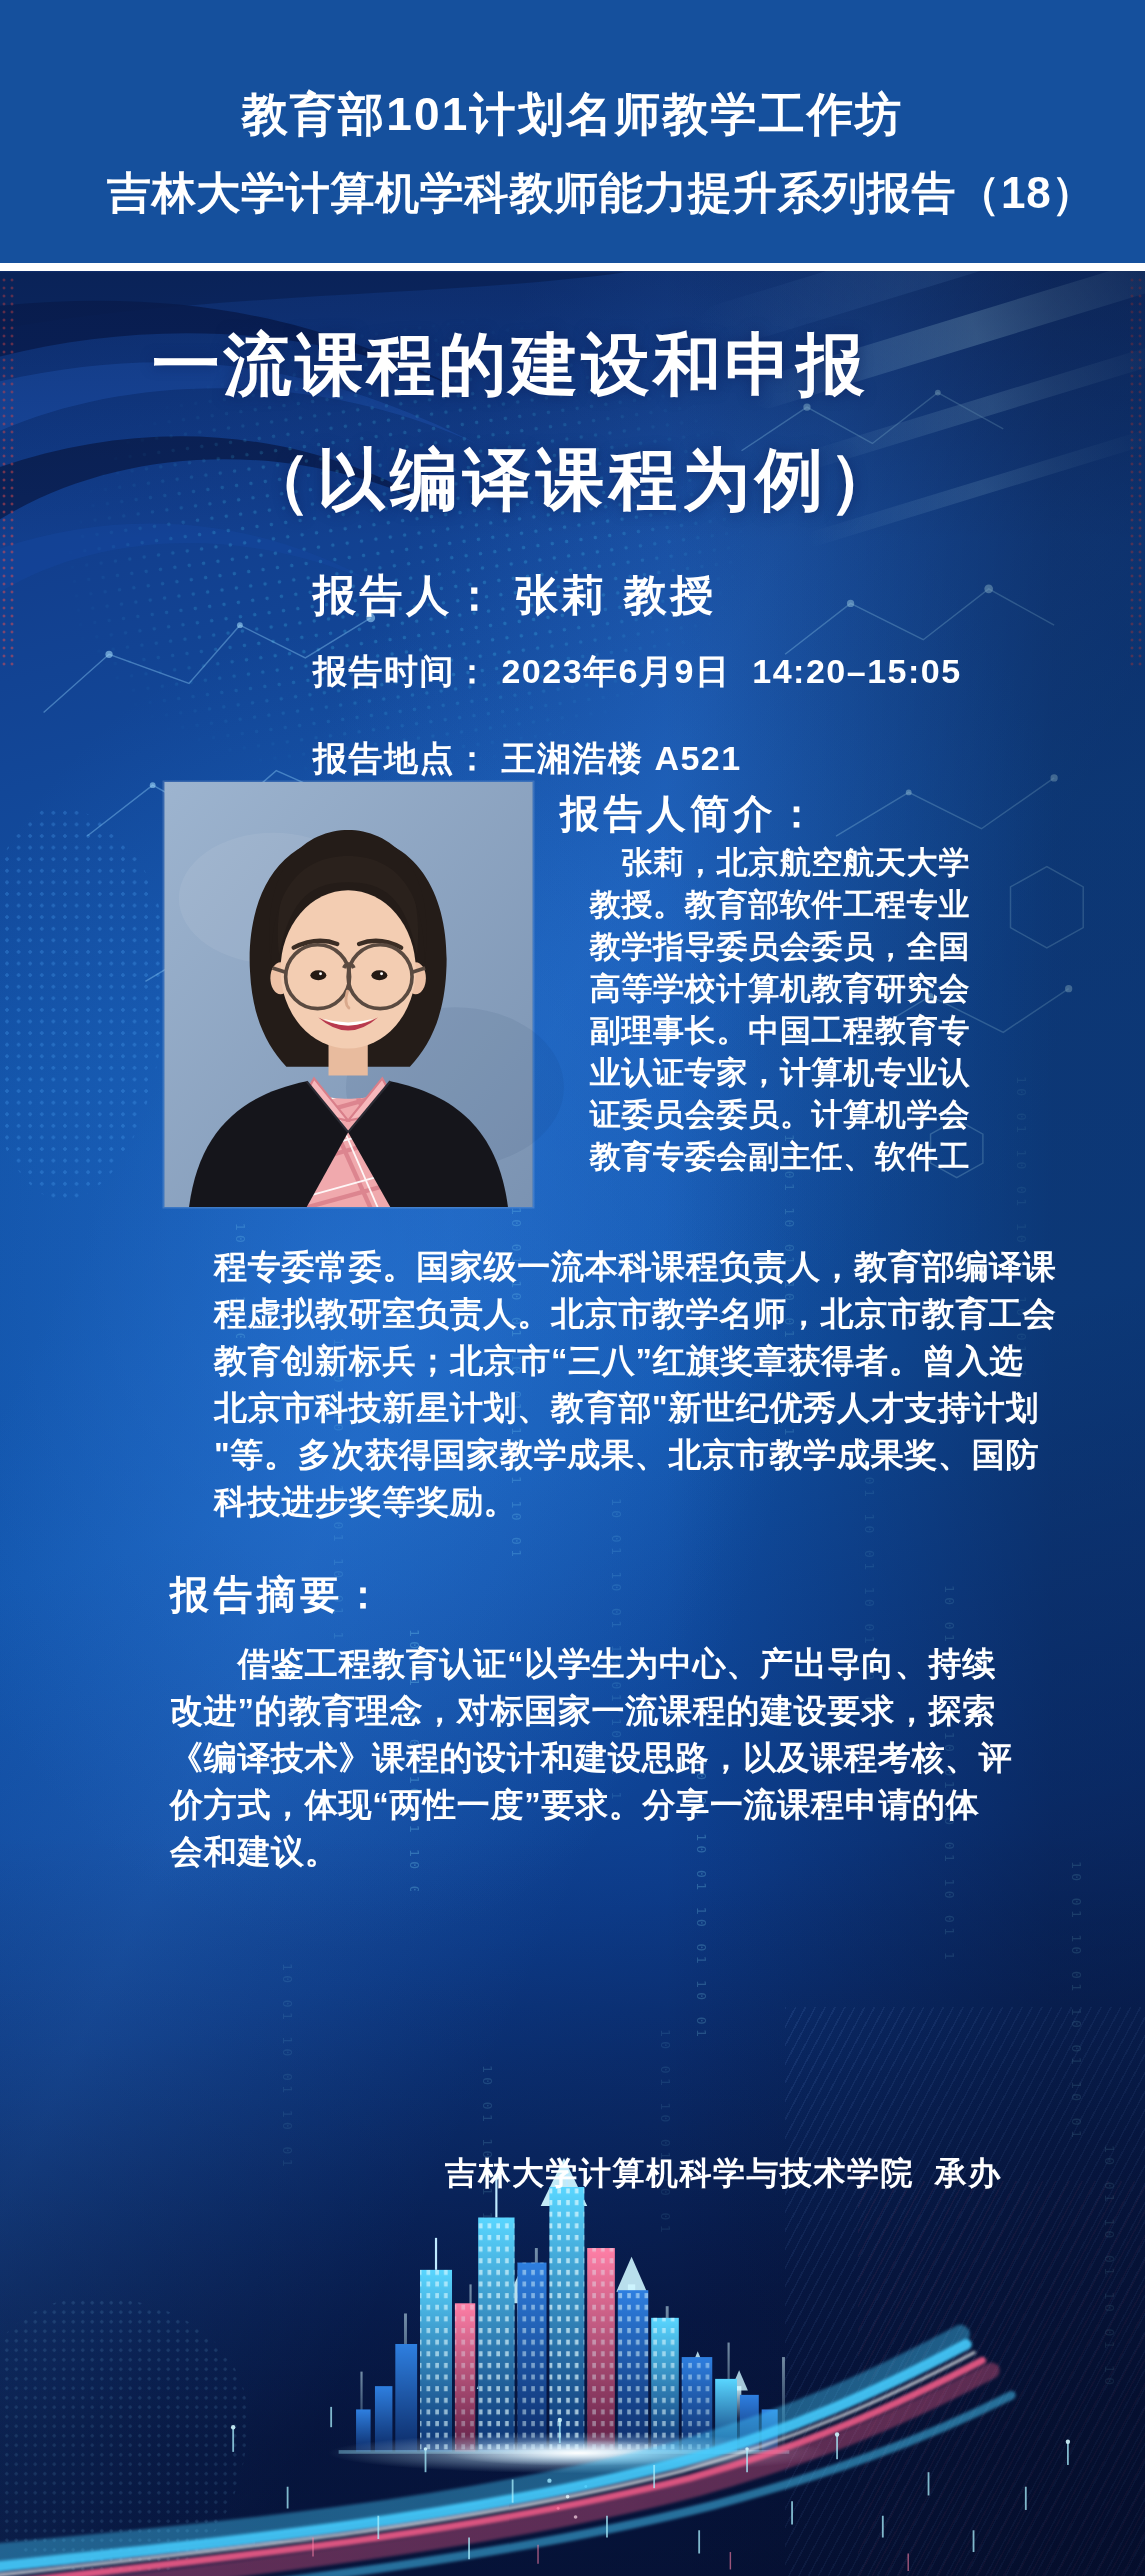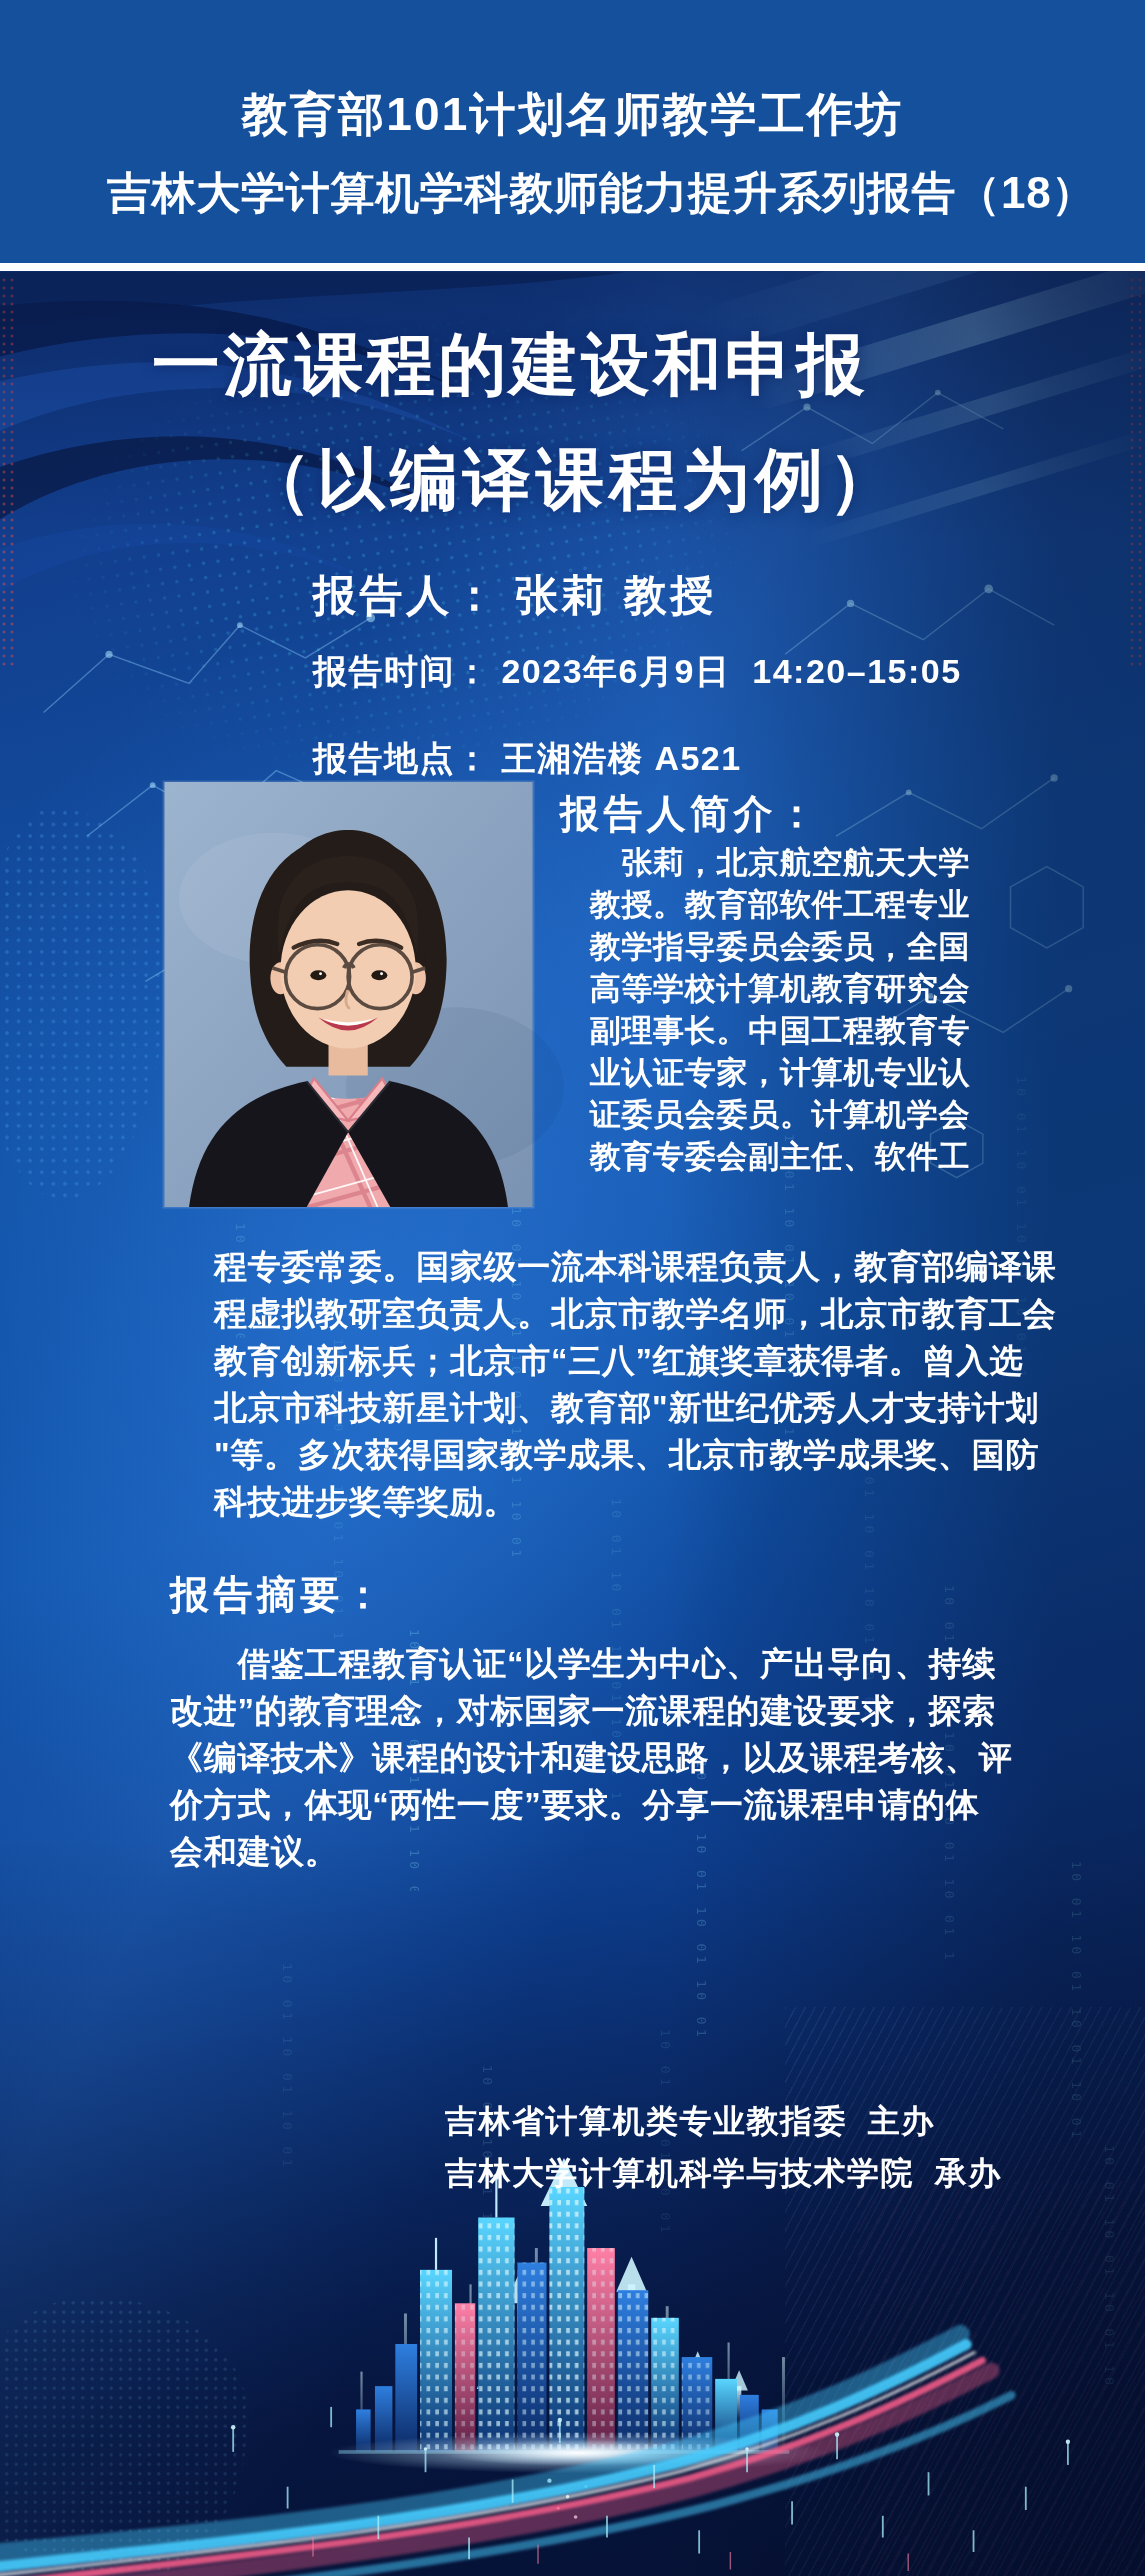--- a/index.html
+++ b/index.html
@@ -242,21 +242,20 @@
 "等。多次获得国家教学成果、北京市教学成果奖、国防
 科技进步奖等奖励。</div>
 
   <div class="txt abs-head">报告摘要：</div>
   <div class="txt abs-text lines">　　借鉴工程教育认证“以学生为中心、产出导向、持续
 改进”的教育理念，对标国家一流课程的建设要求，探索
 《编译技术》课程的设计和建设思路，以及课程考核、评
 价方式，体现“两性一度”要求。分享一流课程申请的体
 会和建议。</div>
 
-  <div class="txt org1">吉林省计算机类专业教指委  主办</div>
   <div class="txt org2">吉林大学计算机科学与技术学院  承办</div>
 
   <svg class="abs deco" style="left:302px;top:2139px;z-index:5" width="553" height="378" viewBox="0 0 760 520">
     <defs>
       <linearGradient id="bCyan" x1="0" y1="1" x2="0" y2="0">
         <stop offset="0" stop-color="#0a2f70"></stop>
           <stop offset="1" stop-color="#59d6ff"></stop>
       </linearGradient>
       <linearGradient id="bBlue" x1="0" y1="1" x2="0" y2="0">
         <stop offset="0" stop-color="#0c2a66"></stop>

